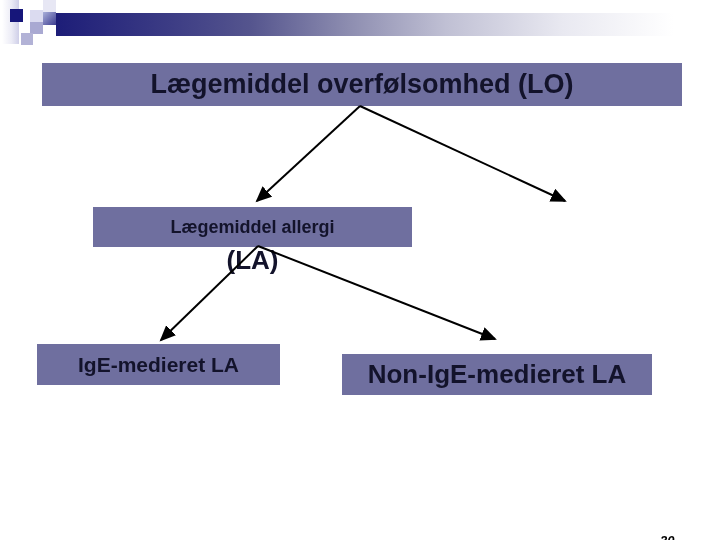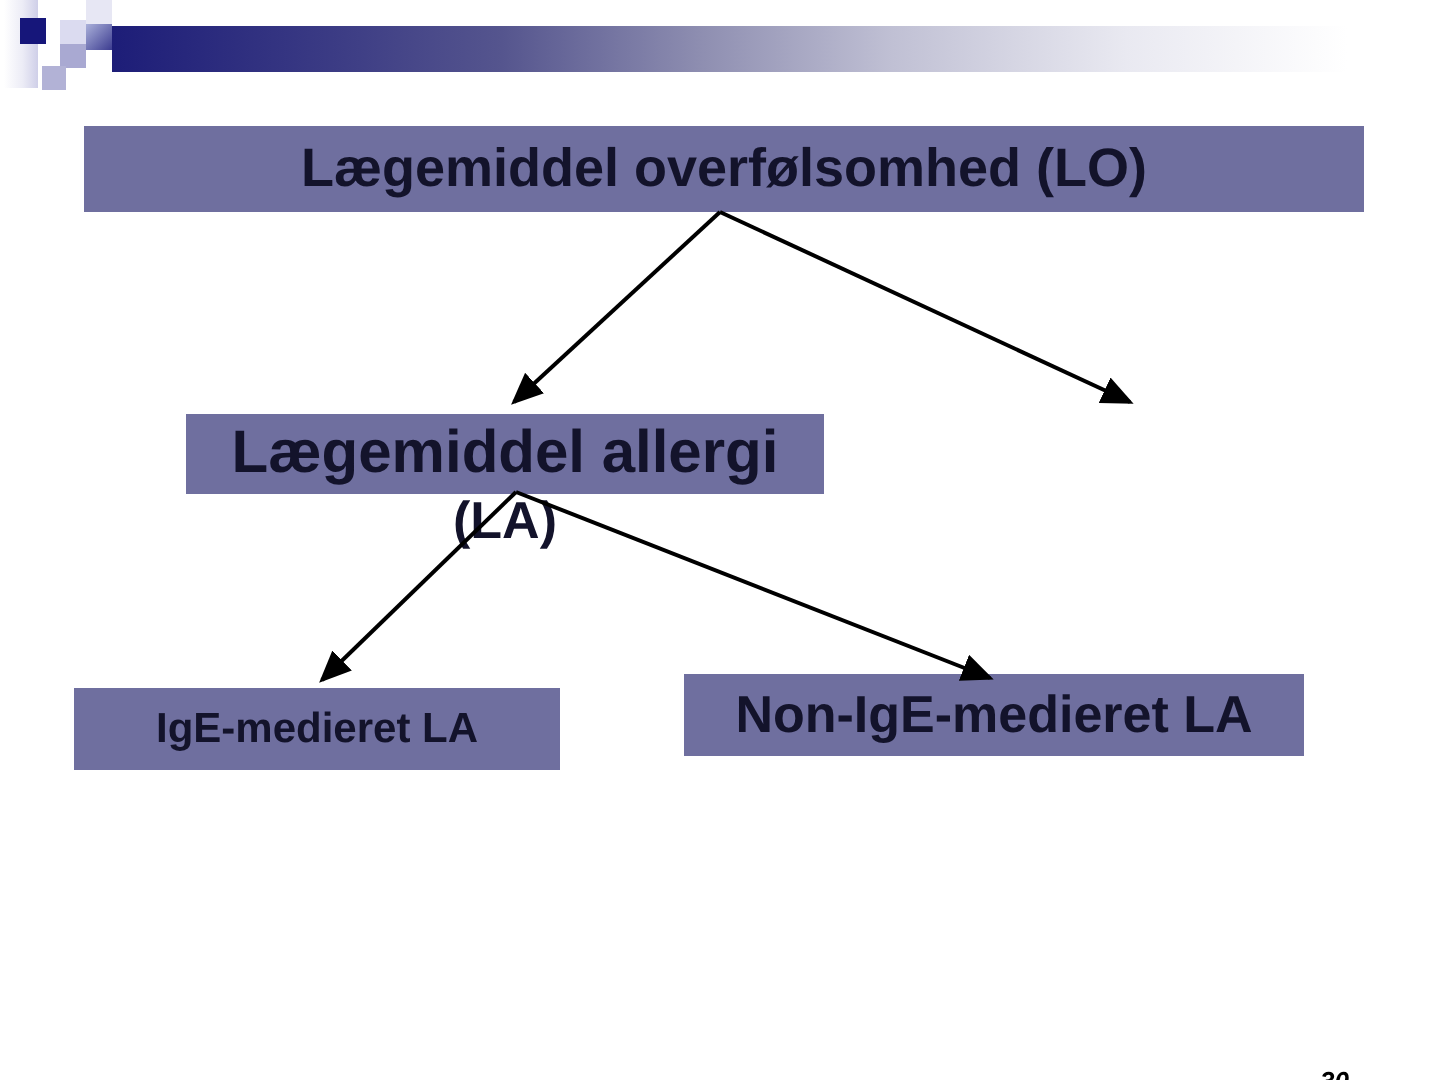--- a/index.html
+++ b/index.html
@@ -41,24 +41,24 @@
     position: absolute;
     background: #6f6f9f;
     color: #13132b;
     font-weight: bold;
     display: flex; align-items: center; justify-content: center;
     text-align: center;
     z-index: 1;
     letter-spacing: 0;
   }
   .node-root    { left: 42px;  top: 63px;  width: 640px; height: 43px; font-size: 27px; }
-  .node-allergy { left: 93px;  top: 207px; width: 319px; height: 40px; font-size: 30px; }
+  .node-allergy { left: 93px;  top: 207px; width: 319px; height: 40px; font-size: 18px; }
   .node-nonallergic { left: 447px; top: 205px; width: 243px; height: 42px; font-size: 26px; }
   .node-ige     { left: 37px;  top: 344px; width: 243px; height: 41px; font-size: 21px; }
-  .node-non-ige { left: 342px; top: 337px; width: 310px; height: 41px; font-size: 26px; }
+  .node-non-ige { left: 342px; top: 354px; width: 310px; height: 41px; font-size: 26px; }
 
   .sub-label {
     position: absolute; left: 93px; top: 246px; width: 319px;
     text-align: center; font-size: 26px; font-weight: bold; color: #13132b;
     z-index: 1; line-height: 28px;
   }
 
   
   .connectors {
     position: absolute; left: 0; top: 0; width: 720px; height: 540px;

